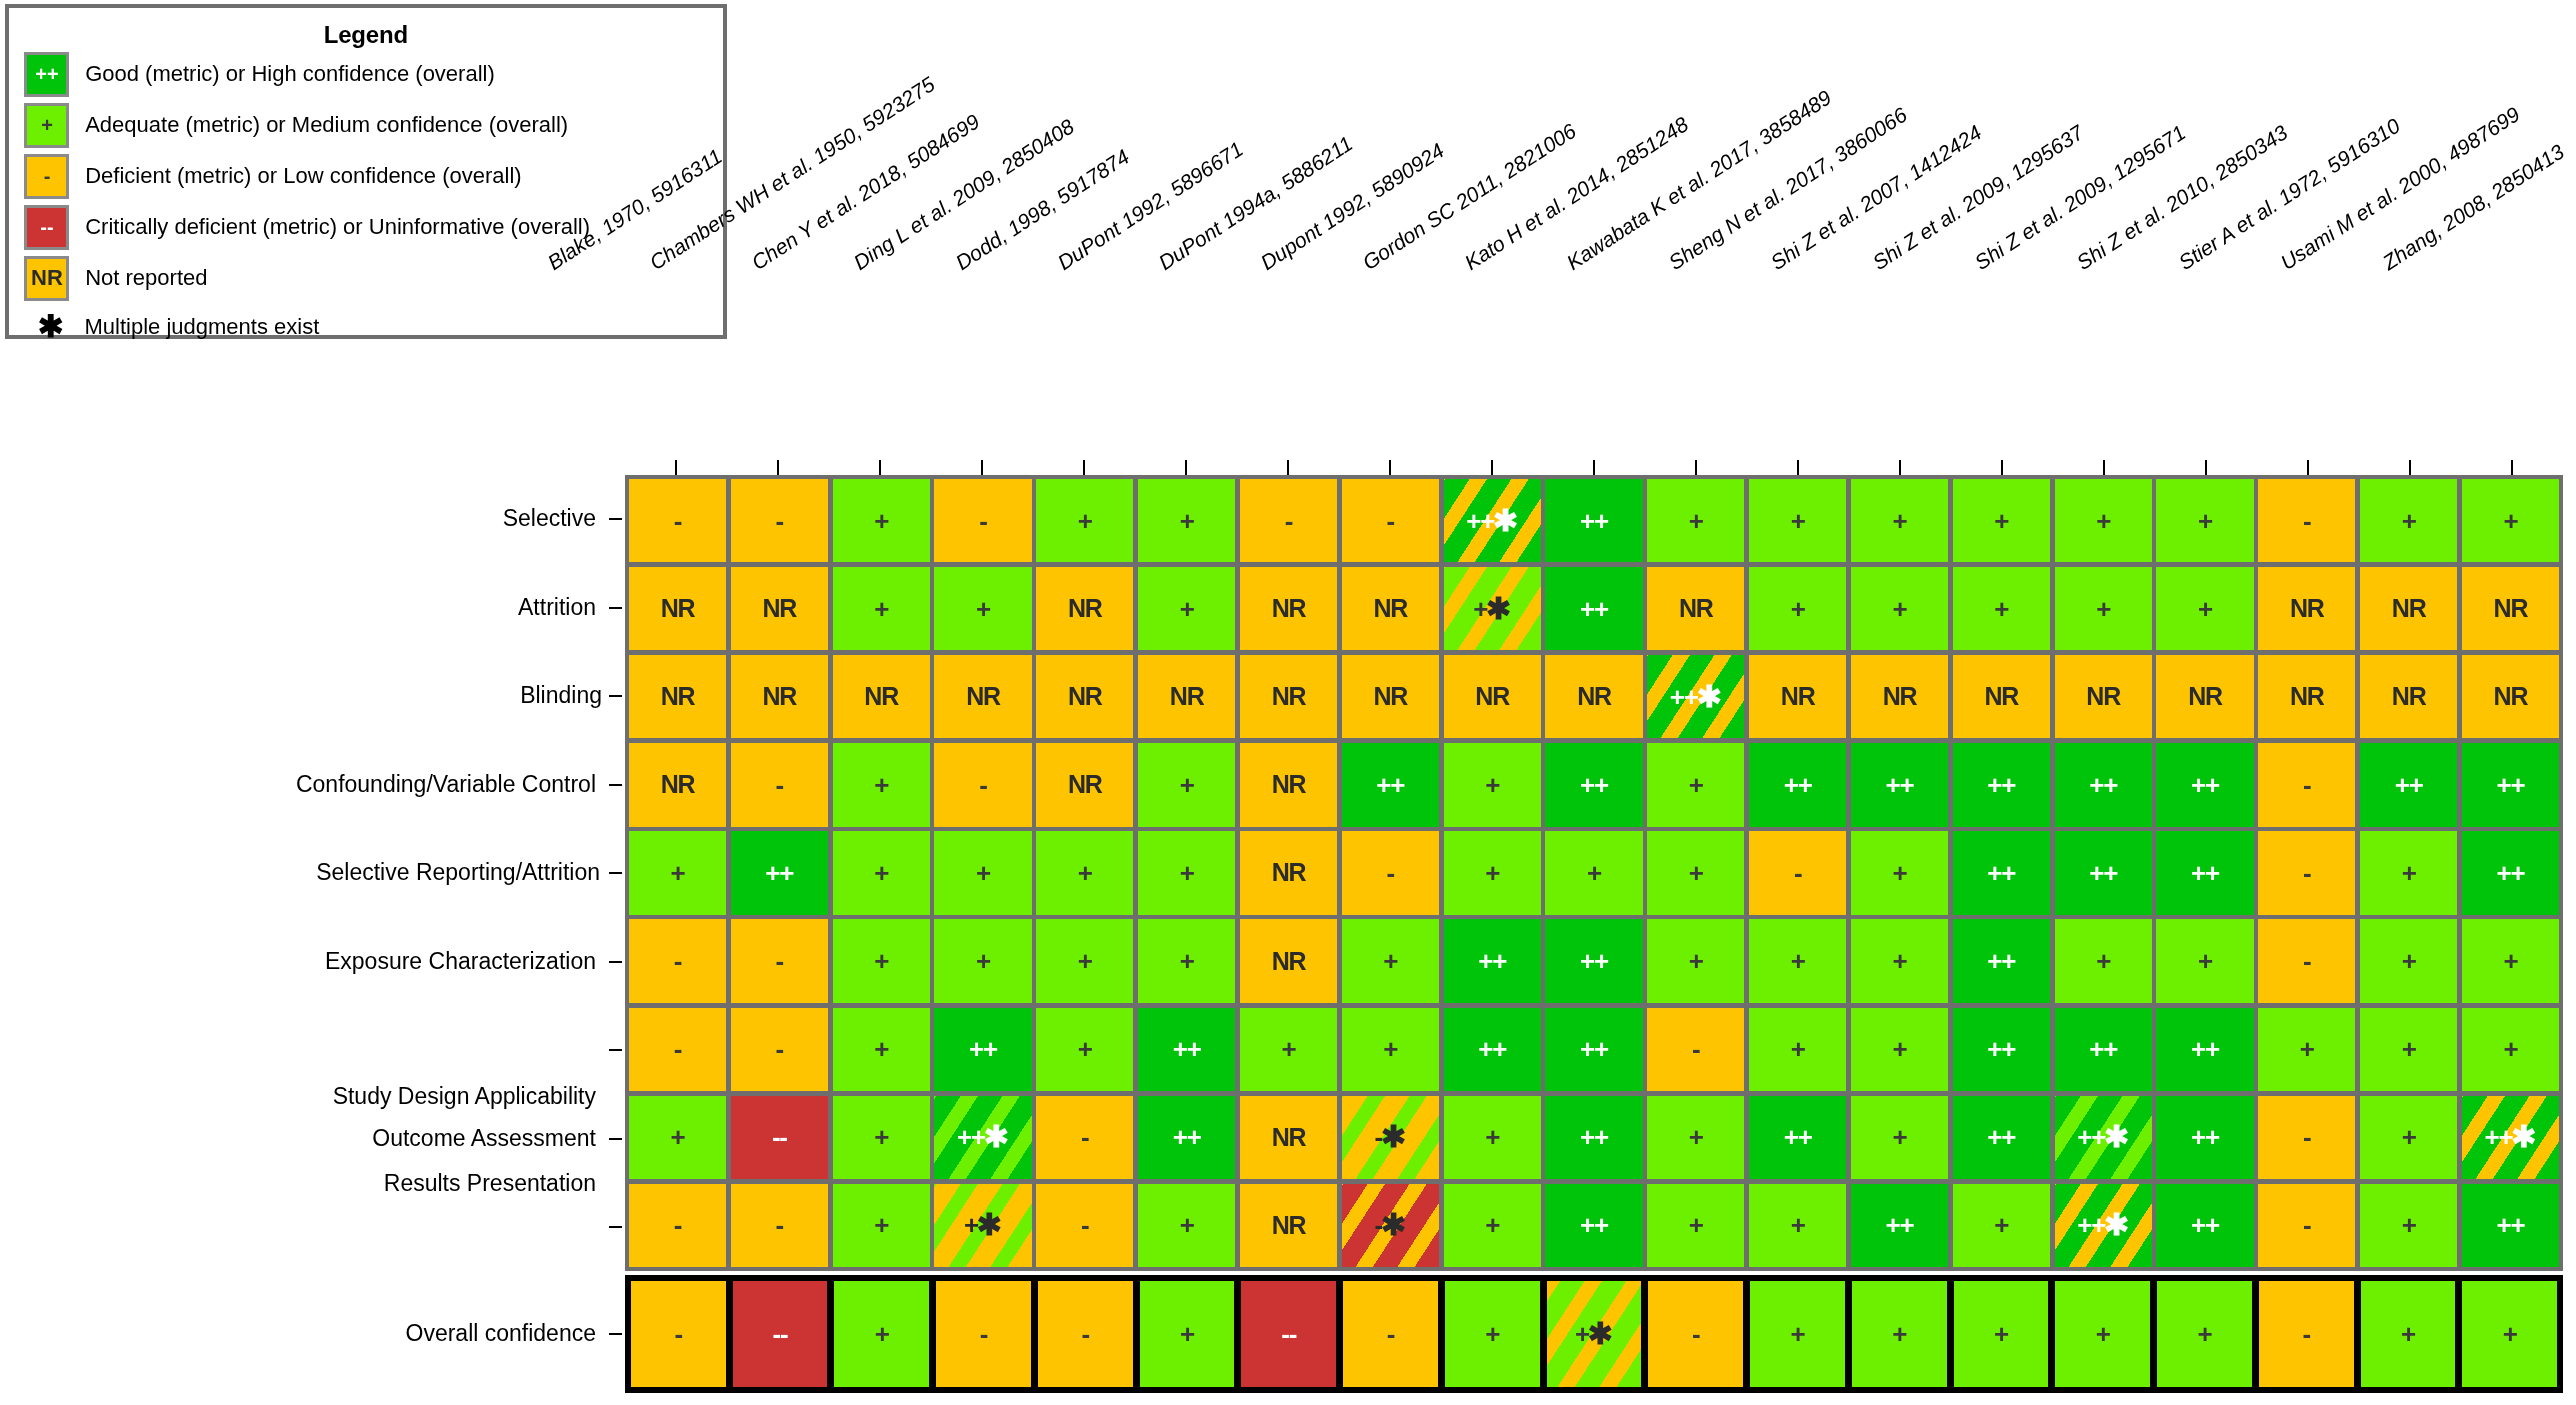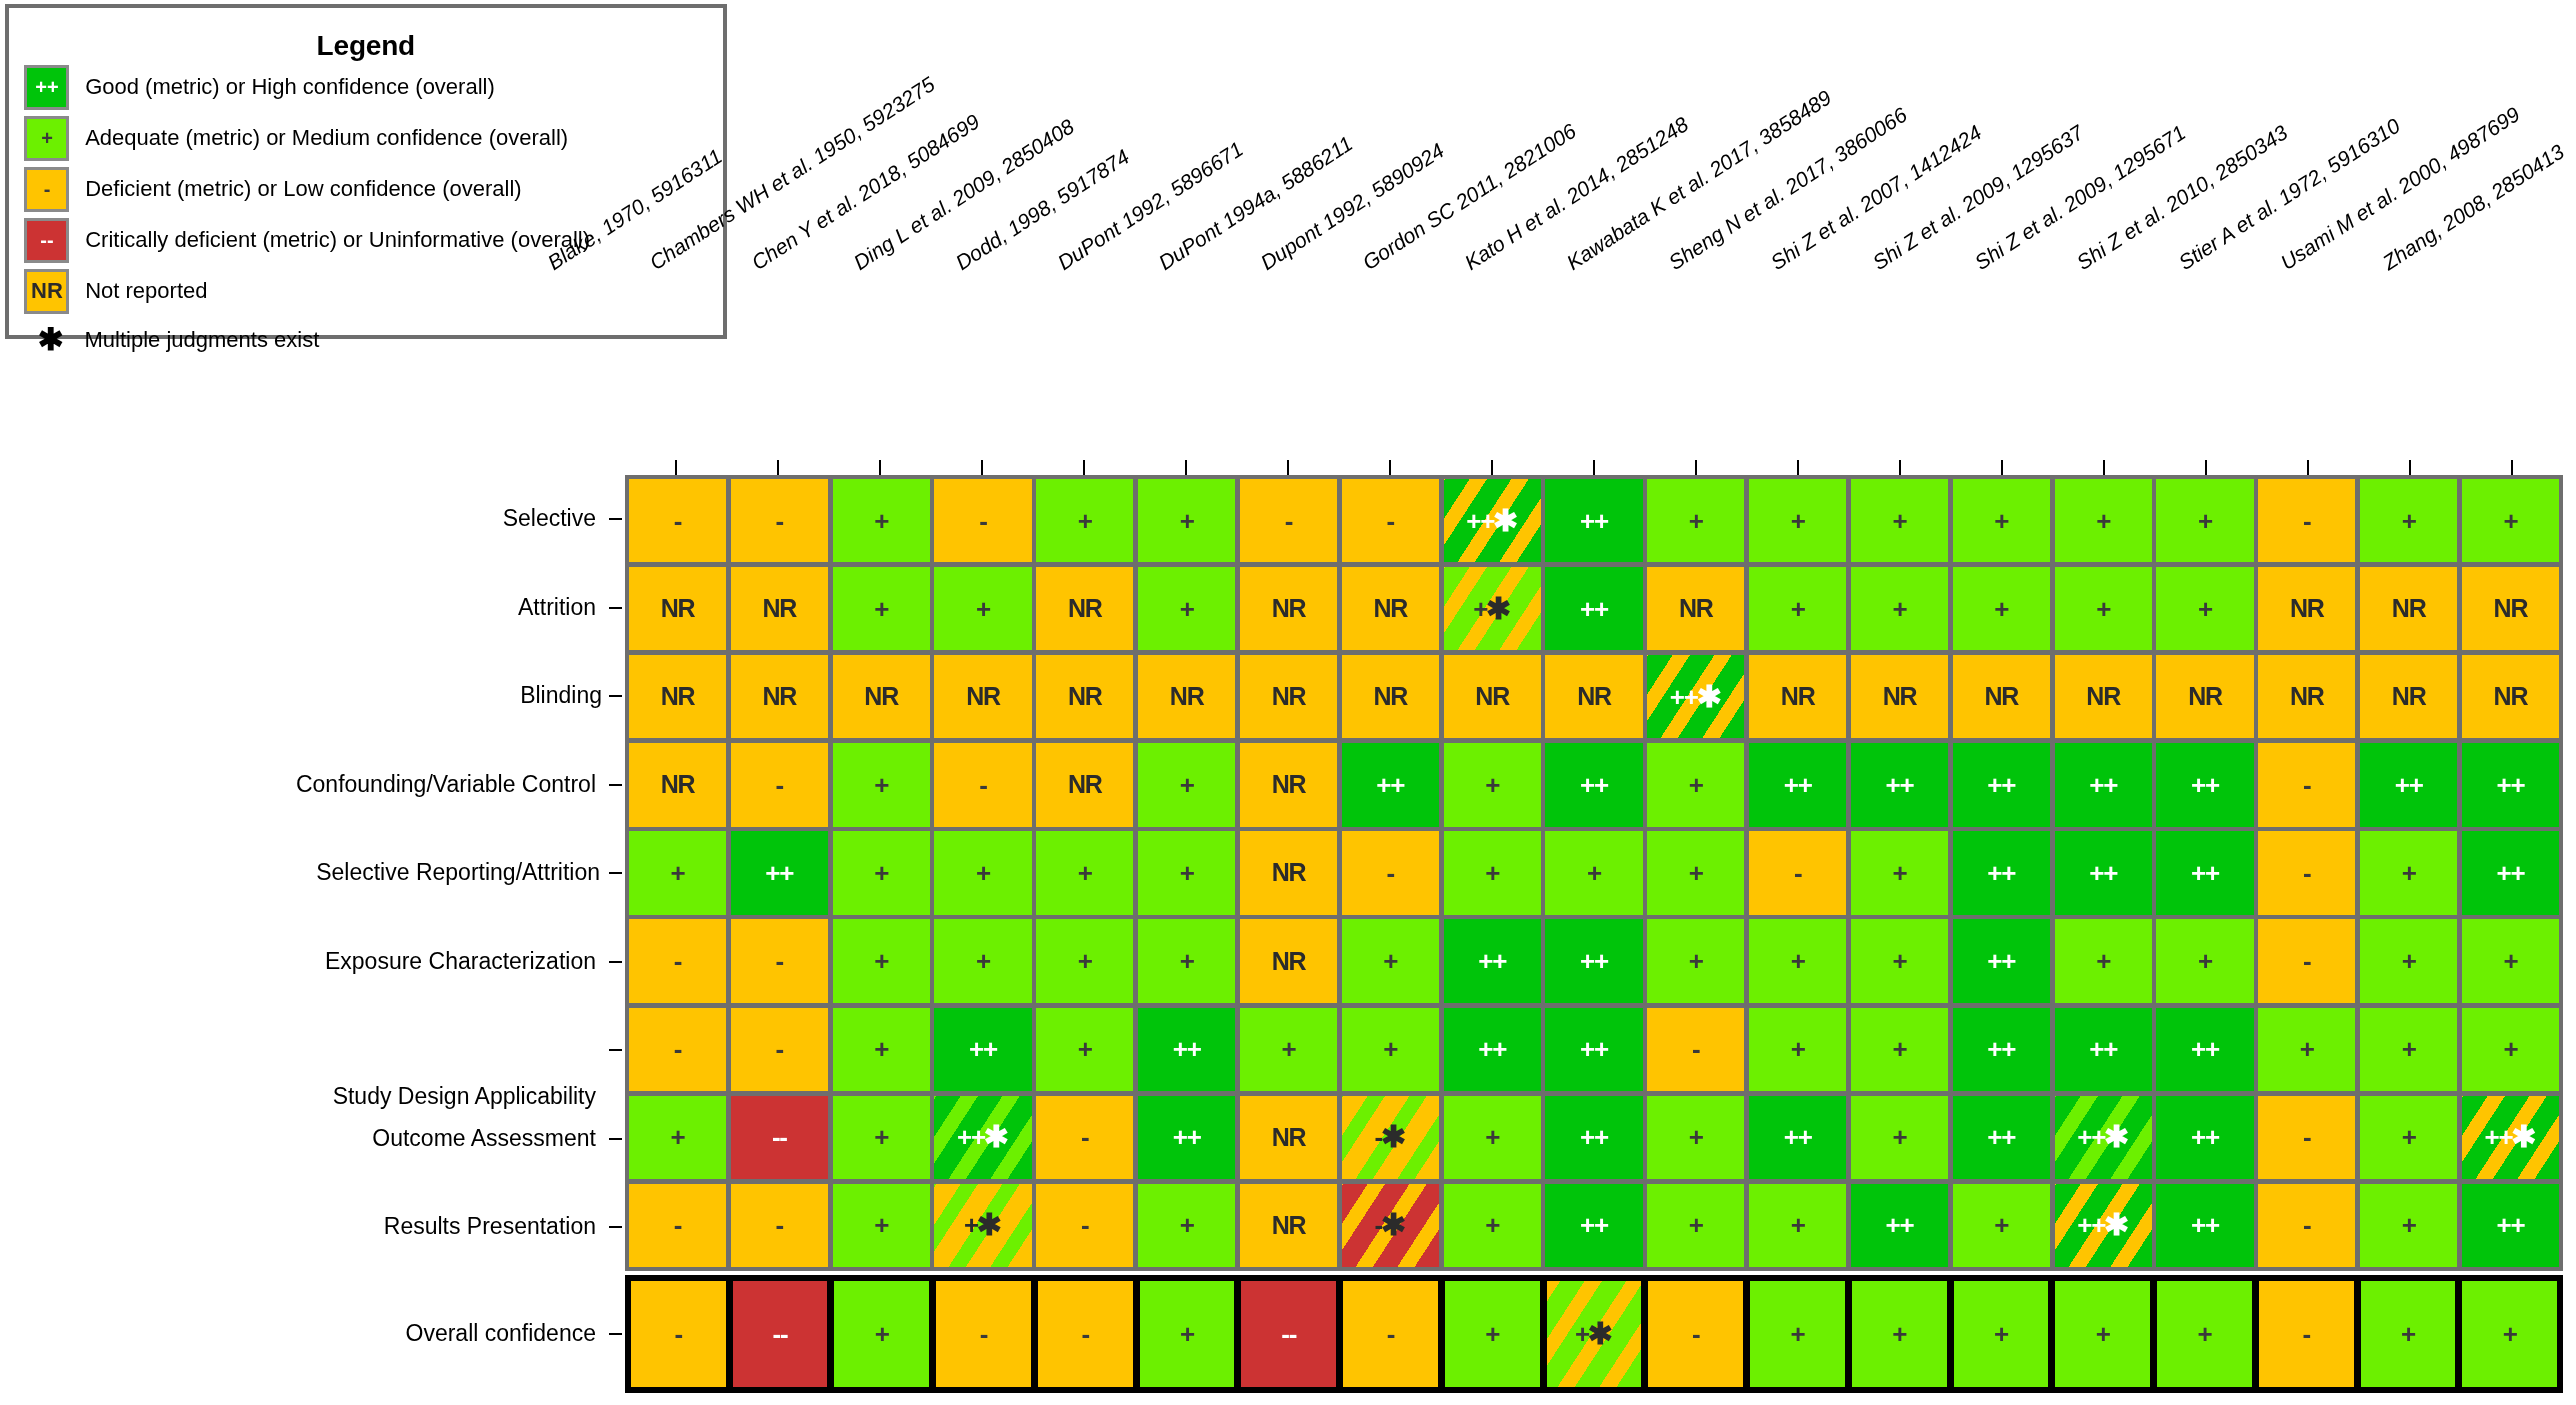--- a/index.html
+++ b/index.html
@@ -21,24 +21,24 @@
     left: 4.8px;
     top: 3.6px;
     width: 722px;
     height: 335px;
     border: 4.2px solid #6e6e6e;
     background: #ffffff;
     box-sizing: border-box;
   }
   #legend-title {
     text-align: center;
-    font-size: 28px;
+    font-size: 24px;
     font-weight: bold;
     color: #000;
-    margin-top: 22px;
+    margin-top: 13px;
     letter-spacing: -0.2px;
   }
   .legend-row {
     display: flex;
     align-items: center;
     height: 51px;
     padding-left: 15.7px;
   }
   .legend-swatch {
     width: 45px;
@@ -289,21 +289,21 @@
     <div class="row-label-box" style="top: 771px; left: 0px; width: 596px;">Confounding/Variable Control</div>
     <div class="row-tick" style="top: 784px; left: 609px;"></div>
     <div class="row-label-box" style="top: 859px; left: 4px; width: 596px;">Selective Reporting/Attrition</div>
     <div class="row-tick" style="top: 872px; left: 609px;"></div>
     <div class="row-label-box" style="top: 948px; left: 0px; width: 596px;">Exposure Characterization</div>
     <div class="row-tick" style="top: 961px; left: 609px;"></div>
     <div class="row-label-box" style="top: 1036px; left: 0px; width: 596px; margin-top: 47px;">Study Design Applicability</div>
     <div class="row-tick" style="top: 1049px; left: 609px;"></div>
     <div class="row-label-box" style="top: 1125px; left: 0px; width: 596px;">Outcome Assessment</div>
     <div class="row-tick" style="top: 1138px; left: 609px;"></div>
-    <div class="row-label-box" style="top: 1213px; left: 0px; width: 596px;">Results Presentation</div>
+    <div class="row-label-box" style="top: 1170px; left: 0px; width: 596px;">Results Presentation</div>
     <div class="row-tick" style="top: 1226px; left: 609px;"></div>
     <div class="row-label-box" style="top: 1320px; left: 0px; width: 596px;">Overall confidence</div>
     <div class="row-tick" style="top: 1333px; left: 609px;"></div>
   </div>
 
 <div id="matrix">
     <div class="cell v-m" title="Reporting — Blake, 1970, 5916311: -">
       <span class="mark">-</span>
     </div>
     <div class="cell v-m" title="Reporting — Chambers WH et al. 1950, 5923275: -">

